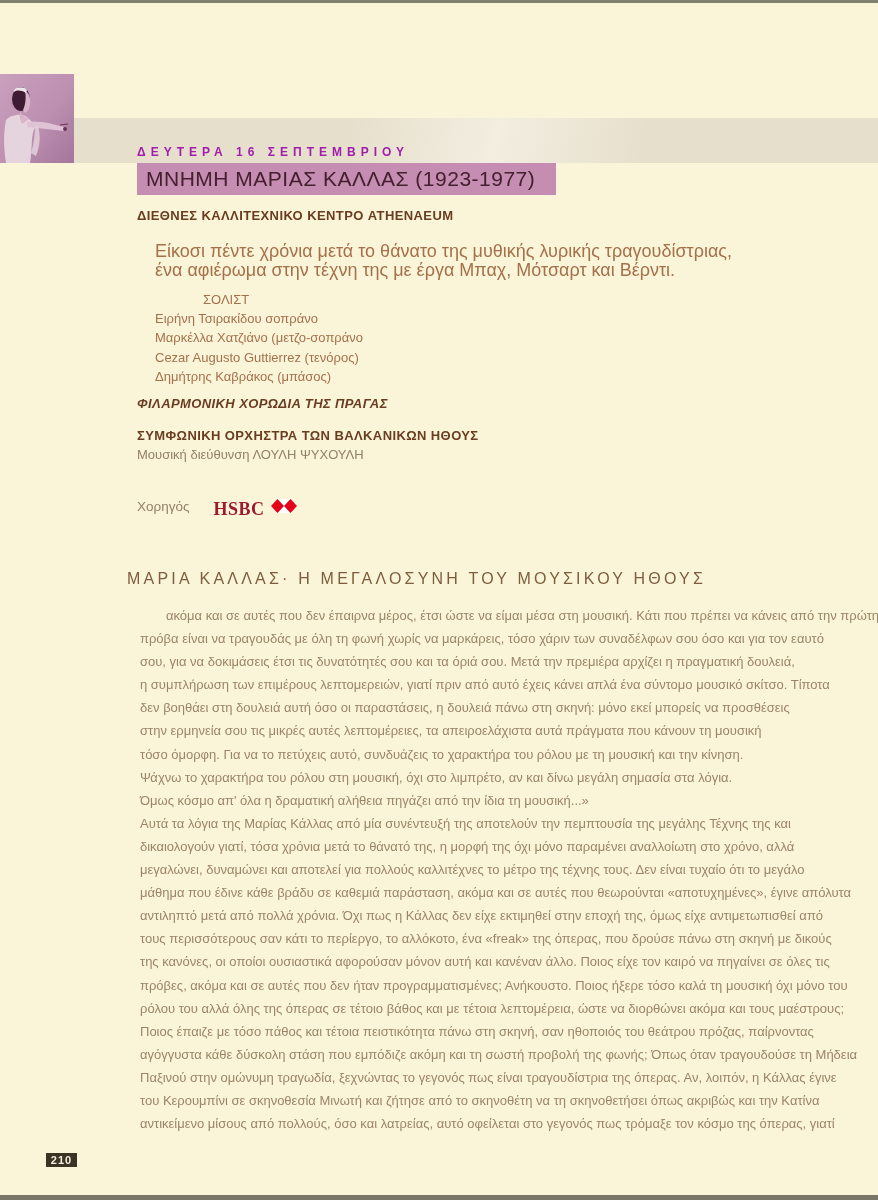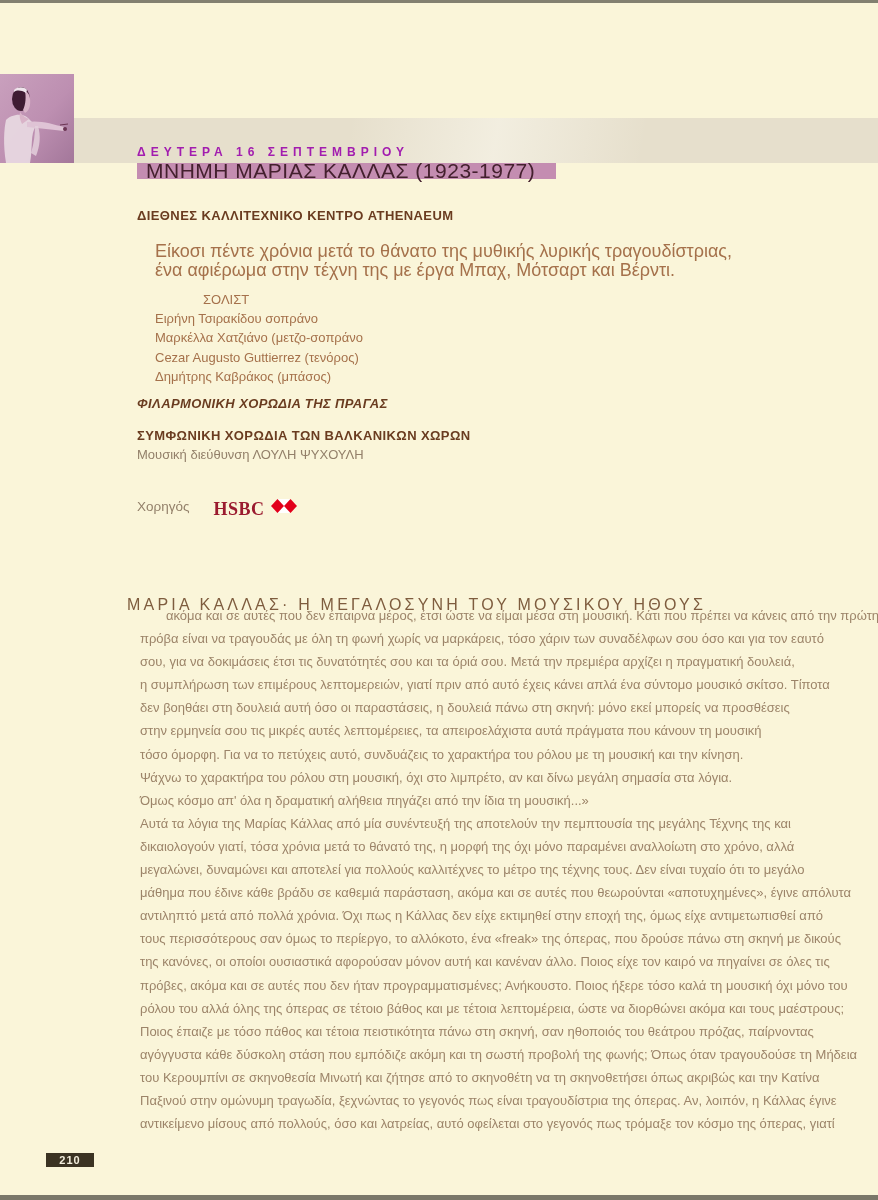--- a/index.html
+++ b/index.html
@@ -14,21 +14,21 @@
 
   .tan-band{position:absolute;left:0;top:118px;width:878px;height:45px;background:#e6dfcc;}
   .tan-band .wash{position:absolute;left:350px;top:0;width:420px;height:45px;
     background:linear-gradient(100deg,rgba(250,248,238,0) 0%,rgba(252,250,240,.55) 35%,rgba(250,248,238,0) 70%);}
 
   .photo{position:absolute;left:0;top:74px;width:74px;height:89px;}
 
   .date-line{position:absolute;left:137px;top:145px;
     font-size:12px;font-weight:bold;letter-spacing:5px;color:#a21caf;white-space:nowrap;}
 
-  .title-band{position:absolute;left:137px;top:163px;width:419px;height:16px;
+  .title-band{position:absolute;left:137px;top:163px;width:419px;height:32px;
     background:#c48db1;display:flex;align-items:center;}
   .title-band span{padding-left:9px;font-size:21px;font-weight:normal;
     color:#44202e;letter-spacing:.5px;white-space:nowrap;}
 
   .venue{position:absolute;left:137px;top:208px;font-size:13px;font-weight:bold;
     color:#6a3c20;letter-spacing:.4px;white-space:nowrap;}
 
   .intro{position:absolute;left:155px;top:242px;font-size:18px;color:#a5714b;}
   .intro div{line-height:18.5px;white-space:nowrap;}
 
@@ -41,29 +41,29 @@
   .orchestra{position:absolute;left:137px;top:428px;font-size:13px;font-weight:bold;
     color:#6a3c20;letter-spacing:.4px;white-space:nowrap;}
   .conductor{position:absolute;left:137px;top:447px;font-size:13px;color:#93806a;white-space:nowrap;}
 
   .sponsor-row{position:absolute;left:137px;top:499px;height:20px;display:flex;}
   .sponsor-label{font-size:13.5px;color:#93806a;margin-right:24px;}
   .hsbc-word{font-family:"Liberation Serif",serif;font-weight:bold;font-size:18px;
     color:#9a1b2f;letter-spacing:.5px;margin-right:6px;}
   .hsbc-logo{display:block;}
 
-  .article-title{position:absolute;left:127px;top:596px;font-size:16px;color:#7e5c3e;
+  .article-title{position:absolute;left:127px;top:570px;font-size:16px;color:#7e5c3e;
     letter-spacing:3.2px;white-space:nowrap;}
 
   .article-lines{position:absolute;left:140px;top:604px;width:715px;
     font-size:13px;color:#9c8469;}
   .article-lines div{line-height:23.1px;white-space:nowrap;}
   .article-lines div:first-child{text-indent:26px;}
 
-  .page-num{position:absolute;left:46px;top:1153px;width:48px;height:14px;
+  .page-num{position:absolute;left:46px;top:1153px;width:31px;height:14px;
     background:#3b3323;color:#f3eedd;font-size:11px;font-weight:bold;
     display:flex;align-items:center;justify-content:center;letter-spacing:1px;}
 </style>
 </head>
 <body>
 
 <div class="edge top"></div>
 
 <div class="tan-band">
   <div class="wash"></div>
@@ -108,21 +108,21 @@
   <div class="label">ΣΟΛΙΣΤ</div>
   <div>
       <div>Ειρήνη Τσιρακίδου  σοπράνο</div>
       <div>Μαρκέλλα Χατζιάνο (μετζο-σοπράνο</div>
       <div>Cezar Augusto Guttierrez (τενόρος)</div>
       <div>Δημήτρης Καβράκος (μπάσος)</div>
     </div>
 </div>
 
 <div class="choir">ΦΙΛΑΡΜΟΝΙΚΗ ΧΟΡΩΔΙΑ ΤΗΣ ΠΡΑΓΑΣ</div>
-<div class="orchestra">ΣΥΜΦΩΝΙΚΗ ΧΟΡΩΔΙΑ ΤΩΝ ΒΑΛΚΑΝΙΚΩΝ ΧΩΡΩΝ</div>
+<div class="orchestra">ΣΥΜΦΩΝΙΚΗ ΟΡΧΗΣΤΡΑ ΤΩΝ ΒΑΛΚΑΝΙΚΩΝ ΗΘΟΥΣ</div>
 <div class="conductor">Μουσική διεύθυνση ΛΟΥΛΗ ΨΥΧΟΥΛΗ</div>
 
 <div class="sponsor-row">
   <span class="sponsor-label">Χορηγός</span>
   <span class="hsbc-word">HSBC</span>
   <svg class="hsbc-logo" width="26" height="14" viewBox="0 0 26 14" xmlns="http://www.w3.org/2000/svg">
     <polygon points="0,7 6.5,0 19.5,0 26,7 19.5,14 6.5,14" fill="#e2001a"></polygon>
     <polygon points="6.5,0 19.5,0 13,7" fill="#ffffff"></polygon>
     <polygon points="6.5,14 19.5,14 13,7" fill="#ffffff"></polygon>
   </svg>
@@ -138,26 +138,26 @@
     <div>δεν βοηθάει στη δουλειά αυτή όσο οι παραστάσεις, η δουλειά πάνω στη σκηνή: μόνο εκεί μπορείς να προσθέσεις</div>
     <div>στην ερμηνεία σου τις μικρές αυτές λεπτομέρειες, τα απειροελάχιστα αυτά πράγματα που κάνουν τη μουσική</div>
     <div>τόσο όμορφη. Για να το πετύχεις αυτό, συνδυάζεις το χαρακτήρα του ρόλου με τη μουσική και την κίνηση.</div>
     <div>Ψάχνω το χαρακτήρα του ρόλου στη μουσική, όχι στο λιμπρέτο, αν και δίνω μεγάλη σημασία στα λόγια.</div>
     <div>Όμως κόσμο απ' όλα η δραματική αλήθεια πηγάζει από την ίδια τη μουσική...»</div>
     <div>Αυτά τα λόγια της Μαρίας Κάλλας από μία συνέντευξή της αποτελούν την πεμπτουσία της μεγάλης Τέχνης της και</div>
     <div>δικαιολογούν γιατί, τόσα χρόνια μετά το θάνατό της, η μορφή της όχι μόνο παραμένει αναλλοίωτη στο χρόνο, αλλά</div>
     <div>μεγαλώνει, δυναμώνει και αποτελεί για πολλούς καλλιτέχνες το μέτρο της τέχνης τους. Δεν είναι τυχαίο ότι το μεγάλο</div>
     <div>μάθημα που έδινε κάθε βράδυ σε καθεμιά παράσταση, ακόμα και σε αυτές που θεωρούνται «αποτυχημένες», έγινε απόλυτα</div>
     <div>αντιληπτό μετά από πολλά χρόνια. Όχι πως η Κάλλας δεν είχε εκτιμηθεί στην εποχή της, όμως είχε αντιμετωπισθεί από</div>
-    <div>τους περισσότερους σαν όμως το περίεργο, το αλλόκοτο, ένα «freak» της όπερας, που δρούσε πάνω στη σκηνή με δικούς</div>
+    <div>τους περισσότερους σαν κάτι το περίεργο, το αλλόκοτο, ένα «freak» της όπερας, που δρούσε πάνω στη σκηνή με δικούς</div>
     <div>της κανόνες, οι οποίοι ουσιαστικά αφορούσαν μόνον αυτή και κανέναν άλλο. Ποιος είχε τον καιρό να πηγαίνει σε όλες τις</div>
     <div>πρόβες, ακόμα και σε αυτές που δεν ήταν προγραμματισμένες; Ανήκουστο. Ποιος ήξερε τόσο καλά τη μουσική όχι μόνο του</div>
     <div>ρόλου του αλλά όλης της όπερας σε τέτοιο βάθος και με τέτοια λεπτομέρεια, ώστε να διορθώνει ακόμα και τους μαέστρους;</div>
     <div>Ποιος έπαιζε με τόσο πάθος και τέτοια πειστικότητα πάνω στη σκηνή, σαν ηθοποιός του θεάτρου πρόζας, παίρνοντας</div>
     <div>αγόγγυστα κάθε δύσκολη στάση που εμπόδιζε ακόμη και τη σωστή προβολή της φωνής; Όπως όταν τραγουδούσε τη Μήδεια</div>
+    <div>Παξινού στην ομώνυμη τραγωδία, ξεχνώντας το γεγονός πως είναι τραγουδίστρια της όπερας. Αν, λοιπόν, η Κάλλας έγινε</div>
     <div>του Κερουμπίνι σε σκηνοθεσία Μινωτή και ζήτησε από το σκηνοθέτη να τη σκηνοθετήσει όπως ακριβώς και την Κατίνα</div>
-    <div>Παξινού στην ομώνυμη τραγωδία, ξεχνώντας το γεγονός πως είναι τραγουδίστρια της όπερας. Αν, λοιπόν, η Κάλλας έγινε</div>
     <div>αντικείμενο μίσους από πολλούς, όσο και λατρείας, αυτό οφείλεται στο γεγονός πως τρόμαξε τον κόσμο της όπερας, γιατί</div>
   </div>
 
 <div class="page-num">210</div>
 
 <div class="edge bottom"></div>
 
 </body></html>

